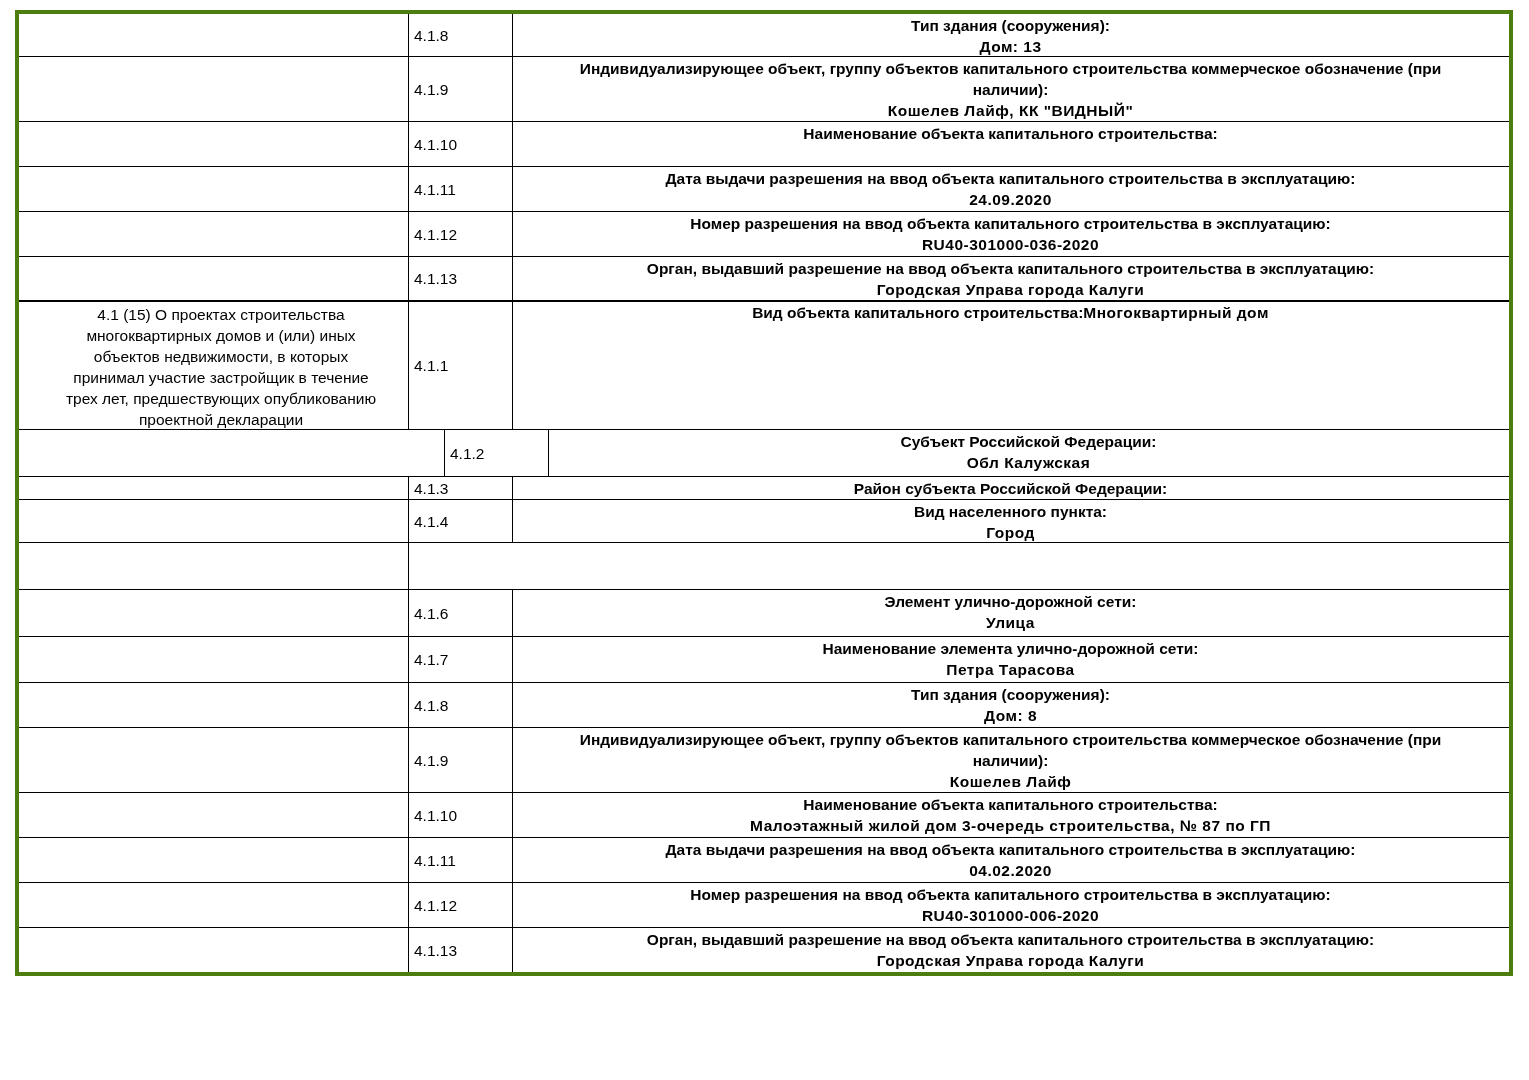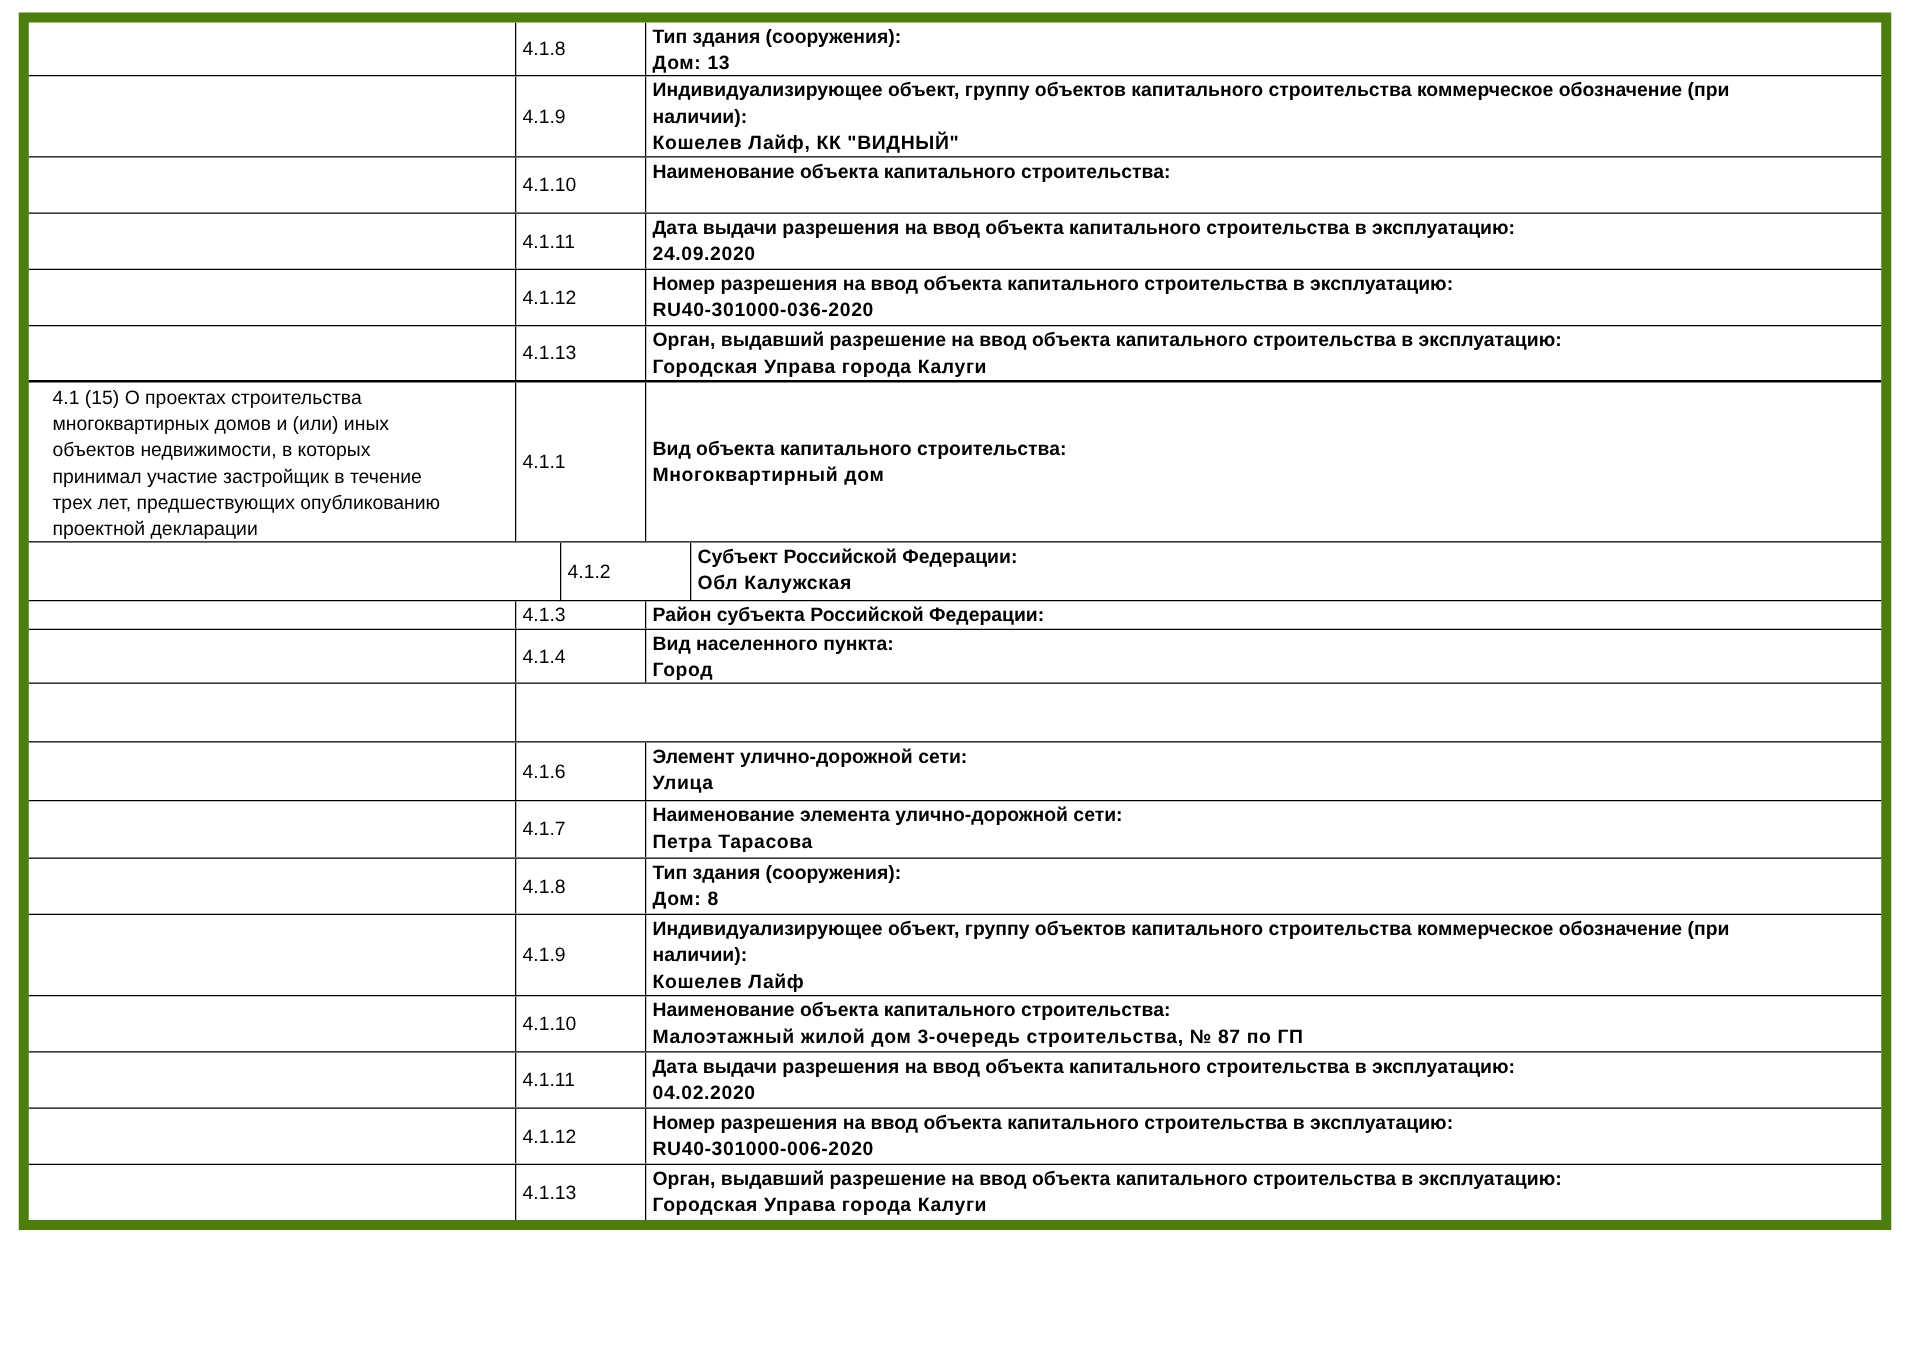--- a/index.html
+++ b/index.html
@@ -9,23 +9,24 @@
     color: #000000;
     font-family: "Liberation Sans", sans-serif;
     font-size: 15.5px;
     line-height: 21px;
     overflow: hidden;
   }
   .tbl {
     position: absolute;
     left: 15px; top: 10px;
     width: 1498px;
-    border: 8px solid #4d7c0f;
+    border: 4px solid #4d7c0f;
     box-sizing: border-box;
     background: #fff;
+    text-align: center;
   }
   .row {
     display: flex;
     border-bottom: 1.5px solid #000;
     box-sizing: border-box;
     overflow: hidden;
   }
   .row:last-child { border-bottom: none; }
   .c1 {
     width: 375px;
@@ -48,21 +49,21 @@
     overflow: hidden;
   }
   .c3 {
     flex: 1 1 auto;
     box-sizing: border-box;
     padding: 1px 6px 0 5px;
     overflow: hidden;
   }
   .c3.center {
     display: flex;
-    flex-direction: column;
+    flex-direction: row;
     justify-content: center;
     padding-top: 0;
   }
   .lbl { white-space: pre-line; font-weight: bold; }
   .val { font-weight: bold; letter-spacing: 0.5px; }
   
   .r0  { height: 43px; }
   .r1  { height: 65px; }
   .r2  { height: 45px; }
   .r3  { height: 45px; }

